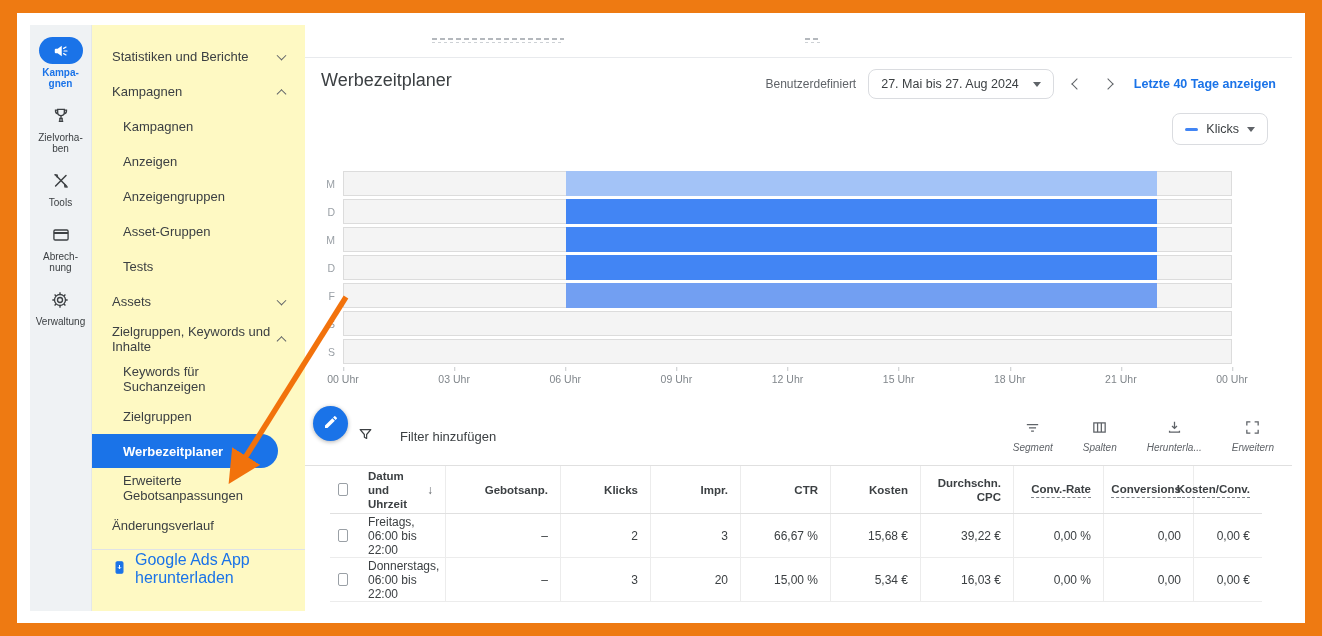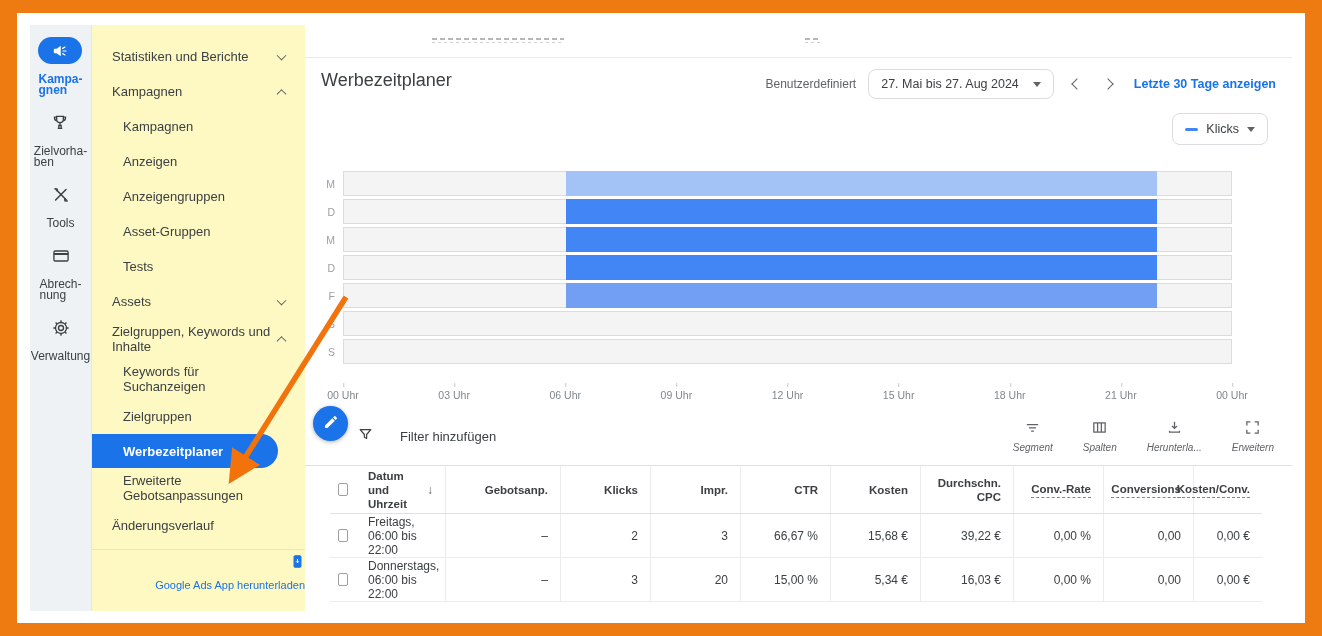--- a/index.html
+++ b/index.html
@@ -10,39 +10,39 @@
   .frame { position: absolute; inset: 0; background: #EE7A12; }
   .canvas { position: absolute; left: 17px; top: 13px; right: 17px; bottom: 13px; background: #fff; }
   .app { position: absolute; left: 13px; top: 12px; right: 13px; bottom: 12px; display: flex; overflow: hidden; background: #fff; }
 
   
   .rail { width: 62px; background: #eff2f4; border-right: 1px solid #e4e7ea; padding-top: 12px;
           display: flex; flex-direction: column; align-items: center; gap: 13px; flex-shrink: 0; }
   .rail-item { display: flex; flex-direction: column; align-items: center; cursor: pointer; }
   .rail-ic { width: 44px; height: 27px; display: flex; align-items: center; justify-content: center; border-radius: 14px; }
   .rail-item.active .rail-ic { background: #1a73e8; }
-  .rail-label { margin-top: 10px; font-size: 12px; line-height: 11px; color: #3c4043; }
+  .rail-label { margin-top: 3px; font-size: 10px; line-height: 11px; color: #3c4043; text-align: center; }
   .rail-item.active .rail-label { color: #1a73e8; font-weight: bold; }
   .rail svg { display: block; }
 
   
   .sidenav { width: 213px; background: #fef9c3; padding-top: 14px; flex-shrink: 0; position: relative; }
   .nv { height: 35px; display: flex; align-items: center; position: relative;
         font-size: 13px; color: #3c4043; padding-left: 20px; padding-right: 34px; cursor: pointer; }
   .nv.two { height: 40px; line-height: 15px; }
   .nv.sub { padding-left: 31px; }
   .nv .chev { position: absolute; right: 20px; top: 50%; width: 7px; height: 7px;
               border-right: 1.6px solid #5f6368; border-bottom: 1.6px solid #5f6368; }
   .chev.down { transform: translateY(-70%) rotate(45deg); }
   .chev.up   { transform: translateY(-20%) rotate(-135deg); }
   .nv.active { background: #1a73e8; color: #fff; font-weight: bold; border-radius: 0 17px 17px 0;
                margin-right: 27px; padding-right: 6px; height: 34px; }
   .nav-divider { border-top: 1px solid #e0e3e6; margin: 6px 0 4px 0; }
-  .app-link { height: 30px; display: flex; align-items: flex-end; gap: 8px; padding-left: 20px;
-              font-size: 11px; color: #1a73e8; cursor: pointer; flex-direction: column; }
+  .app-link { height: 30px; display: flex; align-items: center; gap: 8px; padding-left: 20px;
+              font-size: 16px; color: #1a73e8; cursor: pointer; }
 
   
   .main { flex: 1; background: #fff; position: relative; }
   .topstrip { height: 32px; position: relative; }
   .frag { position: absolute; top: 13px; height: 6px;
           background: repeating-linear-gradient(90deg, #b4b8bd 0 5px, transparent 5px 8px),
                       repeating-linear-gradient(90deg, #cdd1d5 0 3px, transparent 3px 6px);
           background-size: 100% 2px, 100% 1px; background-position: 0 0, 0 4px; background-repeat: no-repeat; }
   .frag.f1 { left: 127px; width: 132px; }
   .frag.f2 { left: 500px; width: 16px; }
@@ -67,21 +67,21 @@
   .metric-btn { position: absolute; top: 10px; right: 24px; display: flex; align-items: center; gap: 8px;
                 border: 1px solid #dadce0; border-radius: 8px; background: #fff; padding: 8px 12px;
                 font-size: 12.5px; color: #3c4043; font-family: inherit; cursor: pointer; }
   .metric-dash { width: 13px; height: 3px; border-radius: 2px; background: #4285f4; }
   .crows { position: absolute; left: 0; right: 60px; top: 68px; }
   .crow { display: flex; align-items: center; height: 25px; margin-bottom: 3px; }
   .crow .lbl { width: 38px; padding-right: 8px; text-align: right; font-size: 10.5px; color: #9aa0a6; flex-shrink: 0; }
   .track { flex: 1; height: 100%; background: #f4f4f4; border: 1px solid #dcdcdc; position: relative; }
   .bar { position: absolute; top: -1px; bottom: -1px; }
   .axis { position: absolute; left: 38px; right: 60px; top: 270px; height: 18px; }
-  .tick { position: absolute; transform: translateX(-50%); font-size: 10.5px; color: #80868b; white-space: nowrap; margin-top: 16px; }
+  .tick { position: absolute; transform: translateX(-50%); font-size: 10.5px; color: #80868b; white-space: nowrap; }
   .tickmark { position: absolute; width: 1px; height: 4px; background: #c6c8cb; top: -6px; left: 50%; }
 
   
   .fab { position: absolute; left: 8px; top: 381px; width: 35px; height: 35px; border-radius: 50%;
          background: #1a73e8; border: none; display: flex; align-items: center; justify-content: center;
          box-shadow: 0 1px 4px rgba(0,0,0,.3); cursor: pointer; z-index: 5; }
 
   
   .ttoolbar { position: absolute; left: 0; right: 0; top: 398px; height: 43px; border-bottom: 1px solid #e0e0e0;
               display: flex; align-items: center; justify-content: space-between; padding: 0 18px 16px 52px; }
@@ -259,21 +259,21 @@
             <div class="datebox">
               <span>27. Mai bis 27. Aug 2024</span>
               <span class="caret"></span>
             </div>
             <span class="navchev left">
                 <i></i>
               </span>
             <span class="navchev right">
                 <i></i>
               </span>
-            <span class="link30">Letzte 30 Tage anzeigen</span>
+            <span class="link30">Letzte 40 Tage anzeigen</span>
           </div>
         </header>
 
         <section class="chart">
           <button class="metric-btn">
             <span class="metric-dash"></span>
             <span>Klicks</span>
             <span class="caret"></span>
           </button>
 

